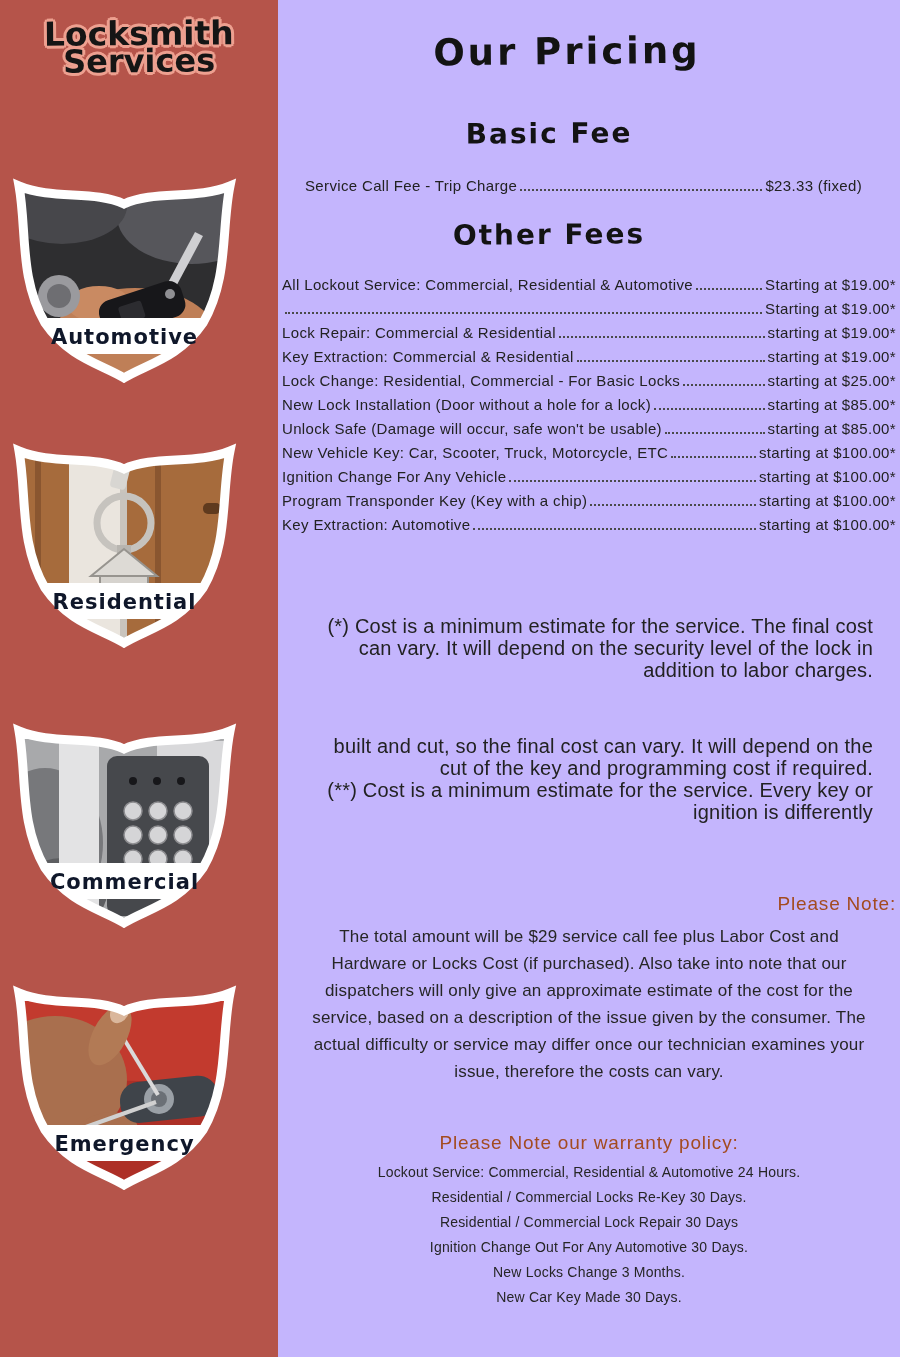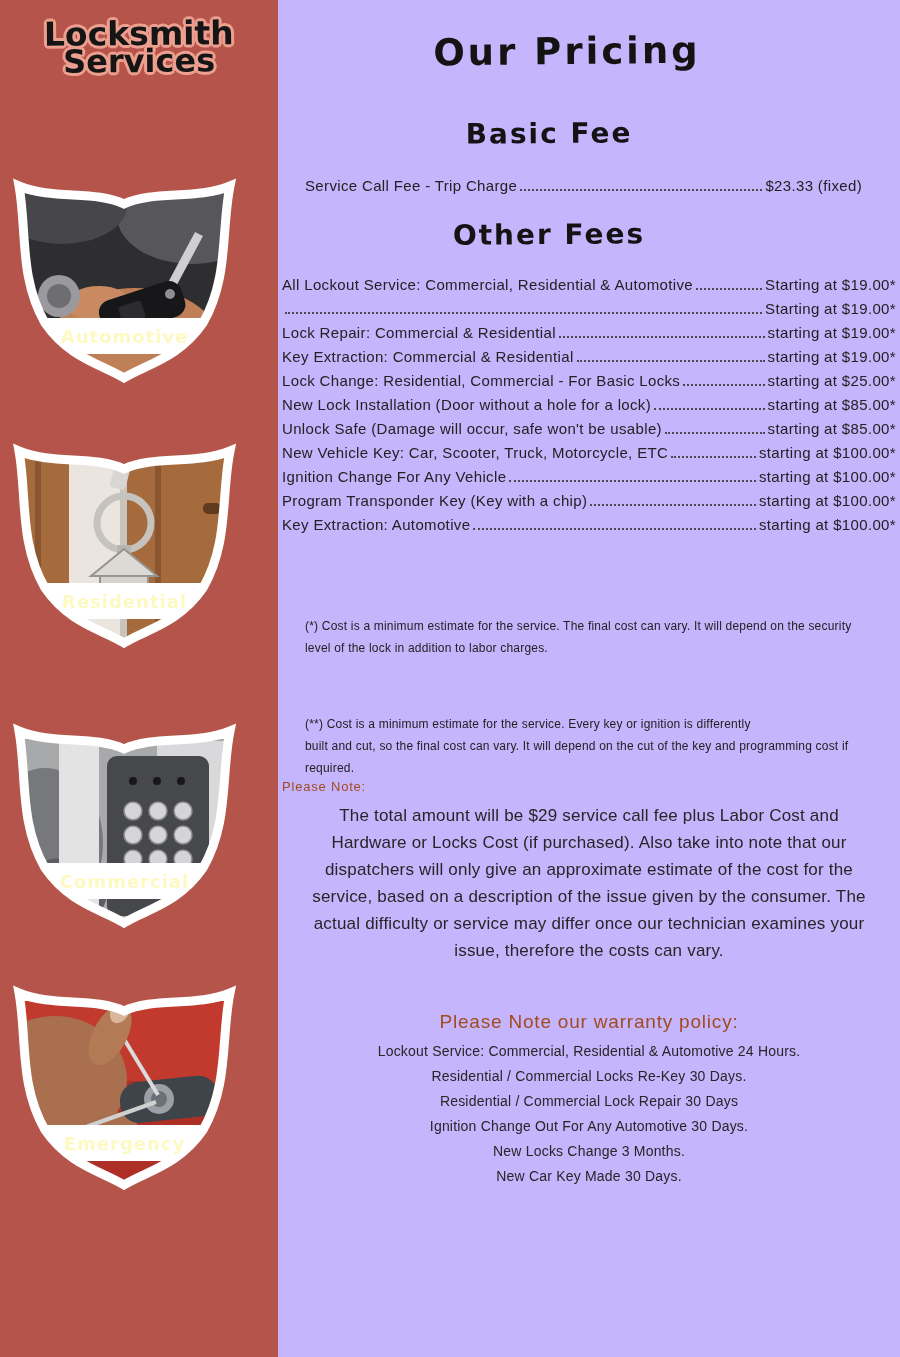--- a/index.html
+++ b/index.html
@@ -33,21 +33,21 @@
   }
   .logo .l1 { font-size:33px; letter-spacing:0; }
   .logo .l2 { font-size:32px; margin-top:-4px; }
 
   .shield-card { position:absolute; left:7px; width:235px; height:205px; }
   .shield-card svg { display:block; width:235px; height:205px; }
   .shield-label {
     position:absolute; left:22px; right:22px; top:141px; height:35px;
     display:flex; align-items:center; justify-content:center;
     font-family:"DejaVu Sans", sans-serif;
-    font-weight:800; font-size:18px; color:#fef9c3; letter-spacing:1px;
+    font-weight:800; font-size:21px; color:#0f172a; letter-spacing:1px;
   }
   .pos-automotive { top:178px; }
   .pos-residential { top:443px;text-decoration:underline; }
   .pos-commercial { top:723px; }
   .pos-emergency { top:985px; }
 
   
   .main { flex:1; padding:0 4px; background:#c4b5fd; color:#1e1e1e; }
 
   .page-title {
@@ -71,30 +71,30 @@
     line-height:24px; white-space:nowrap;text-align:right;
   }
   .fee-row .leader {
     flex:1; border-bottom:2px dotted #4a4a4a;
     margin:0 3px 4px 3px; min-width:12px;
   }
   .basic-row { margin:24px 34px 0 23px; }
   .fee-list { margin-top:22px; }
 
   .disclaimer {
-    text-align:left; font-size:12px; line-height:22px;
+    text-align:right; font-size:20px; line-height:22px;
     color:#222; letter-spacing:0.2px;
     width:568px; margin-left:auto; margin-right:auto;
   }
   .disc-1 { margin-top:78px; }
   .disc-2 { margin-top:54px; }
 
   .note-heading {
-    text-align:left;
-    font-size:13px; letter-spacing:0.8px; color:#a34b20; font-weight:500;
+    margin-top:70px; text-align:right;
+    font-size:19px; letter-spacing:0.8px; color:#a34b20; font-weight:500;
   }
   .note-body {
     margin:8px auto 0 auto; width:576px;
     text-align:center; font-size:17px; line-height:27px; color:#262626;
     letter-spacing:0.2px;
   }
   .warranty-heading {
     margin-top:47px; text-align:center;
     font-size:19px; letter-spacing:0.8px; color:#a34b20; font-weight:500;
   }
@@ -300,22 +300,22 @@
     <div class="fee-row">
       <span>Key Extraction: Automotive </span>
       <span class="leader"></span>
       <span>starting at $100.00*</span>
     </div>
   </div>
 
   <p class="disclaimer disc-1">(*) Cost is a minimum estimate for the service. The final cost can vary. It will depend on the security level of the lock in addition to labor charges.</p>
 
   <div class="disclaimer disc-2">
+    <div>built and cut, so the final cost can vary. It will depend on the cut of the key and programming cost if required.</div>
     <div>(**) Cost is a minimum estimate for the service. Every key or ignition is differently</div>
-    <div>built and cut, so the final cost can vary. It will depend on the cut of the key and programming cost if required.</div>
   </div>
 
   <h3 class="note-heading">Please Note:</h3>
   <p class="note-body">The total amount will be $29 service call fee plus Labor Cost and Hardware or Locks Cost (if purchased). Also take into note that our dispatchers will only give an approximate estimate of the cost for the service, based on a description of the issue given by the consumer. The actual difficulty or service may differ once our technician examines your issue, therefore the costs can vary.</p>
 
   <h3 class="warranty-heading">Please Note our warranty policy:</h3>
   <div class="warranty-lines">
     <div class="warranty-line">Lockout Service: Commercial, Residential &amp; Automotive 24 Hours.</div>
     <div class="warranty-line">Residential / Commercial Locks Re-Key 30 Days.</div>
     <div class="warranty-line">Residential / Commercial Lock Repair 30 Days</div>

